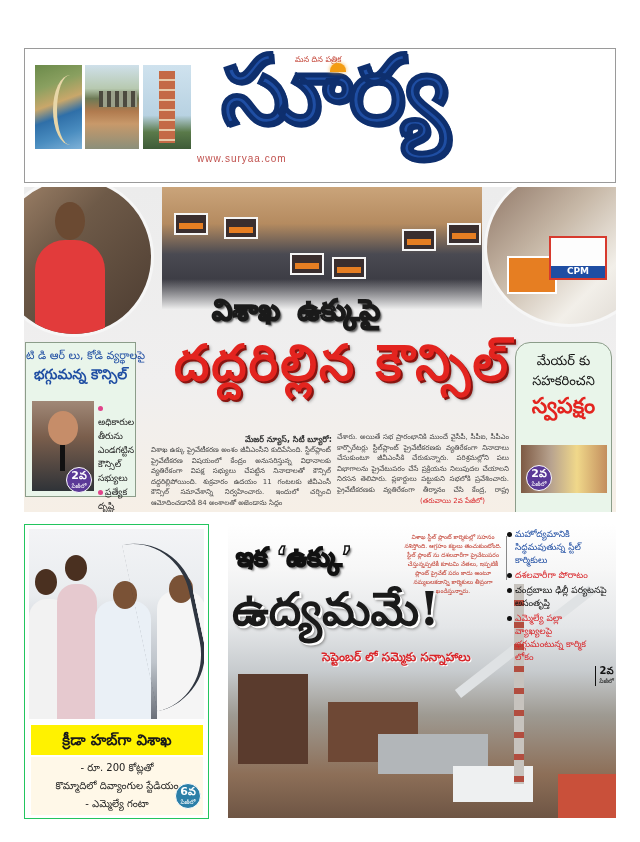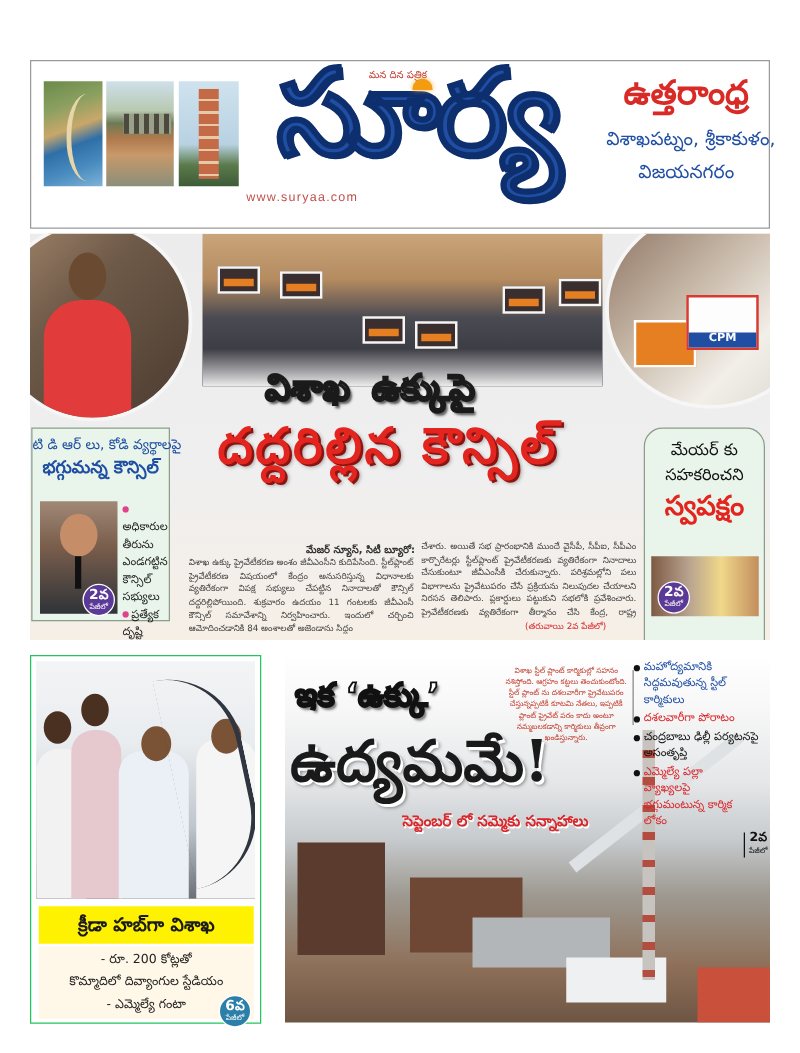--- a/index.html
+++ b/index.html
@@ -101,21 +101,21 @@
       content:"CPM"; position:absolute; bottom:0; left:0; right:0; height:12px; background:#1f4ea3; color:#fff;
       font-size:9px; text-align:center; font-weight:bold;
     }
 
     .kicker {
       position: absolute; left: 188px; top: 108px; font-size: 29px; font-weight: bold; color: #fff;
       -webkit-text-stroke: 1.5px #1a1a1a; text-shadow: 2px 2px 2px #555;
       font-family: Liberation Mono, monospace; white-space: nowrap;
     }
     .headline {
-      position: absolute; left: 150px; top: 146px; font-size: 40px; font-weight: bold; color: #e3241f;
+      position: absolute; left: 150px; top: 146px; font-size: 50px; font-weight: bold; color: #e3241f;
       text-shadow: 2px 2px 0 #8a1410, 3px 3px 3px #aaa; letter-spacing: 2px;
       font-family: "DejaVu Serif", serif; white-space: nowrap;
     }
 
     .sidebox {
       position: absolute; background: #e9f5ea; border: 1px solid #8c9d8a;
     }
     .sidebox.left { left: 1px; top: 155px; width: 111px; height: 155px; }
     .sidebox.right { left: 491px; top: 155px; width: 97px; height: 192px; border-radius: 15px; }
     .sb-kicker { color: #1f4ea3; font-size: 11px; text-align: center; padding-top: 6px; white-space: nowrap; }
@@ -128,21 +128,21 @@
     .sb-photo .mic { position:absolute; left:28px; top:44px; width:5px; height:26px; background:#111; }
     .sb-bullets { position: absolute; left: 70px; top: 58px; width: 40px; font-size: 9px; line-height: 14px; color: #222; }
     .sb-bullets .b { position: relative; padding-left: 2px; }
     .sb-bullets .dot { display: inline-block; width: 5px; height: 5px; border-radius: 50%; background: #e0438a; margin-right: 2px; vertical-align: middle; }
     .page-badge {
       position: absolute; width: 26px; height: 26px; border-radius: 50%; background: #5b3a97; color: #fff;
       text-align: center; font-size: 11px; font-weight: bold; line-height: 12px; padding-top: 2px;
       border: 1px solid #fff;
     }
     .page-badge small { display: block; font-size: 6px; font-weight: normal; line-height: 8px; }
-    .page-badge.teal { background: #2c7fa8; margin-top: 13px; }
+    .page-badge.teal { background: #2c7fa8; }
 
     .sb-right-head { color: #111; font-size: 13px; text-align: center; line-height: 20px; padding-top: 8px; }
     .sb-right-big { color: #e3241f; font-size: 22px; font-weight: bold; text-align: center; line-height: 30px; }
     .sb-right-photo {
       position: absolute; left: 5px; top: 102px; width: 86px; height: 48px;
       background: linear-gradient(90deg, #7e5a44 0%, #b8a38f 35%, #f0d88a 65%, #c38e5e 100%);
     }
 
     .byline { position: absolute; left: 128px; top: 248px; width: 180px; text-align: right; font-size: 8px; font-weight: bold; color: #333; }
     .body-col { position: absolute; font-size: 7px; line-height: 10.5px; color: #444; text-align: justify; overflow: hidden; }
@@ -222,25 +222,20 @@
     <div class="photo beach"></div>
     <div class="photo bridge"></div>
     <div class="photo tower"></div>
   </div>
   <div class="logo-wrap">
     <div class="logo-text">సూర్య</div>
     <div class="logo-sun">మన దిన పత్రిక</div>
     <div class="logo-sun-icon"></div>
     <div class="logo-url">www.suryaa.com</div>
   </div>
-  <div class="region">
-    <div class="region-title">ఉత్తరాంధ్ర</div>
-    <div class="region-sub">విశాఖపట్నం, శ్రీకాకుళం,</div>
-    <div class="region-sub" style="margin-top:2px">విజయనగరం</div>
-  </div>
 </header>
 
 <section class="lead">
   <div class="lead-photo-left">
     <div class="person"></div>
     <div class="head"></div>
   </div>
   <div class="lead-photo-center">
     <div class="sign" style="left:12px;top:26px"></div>
     <div class="sign" style="left:62px;top:30px"></div>

